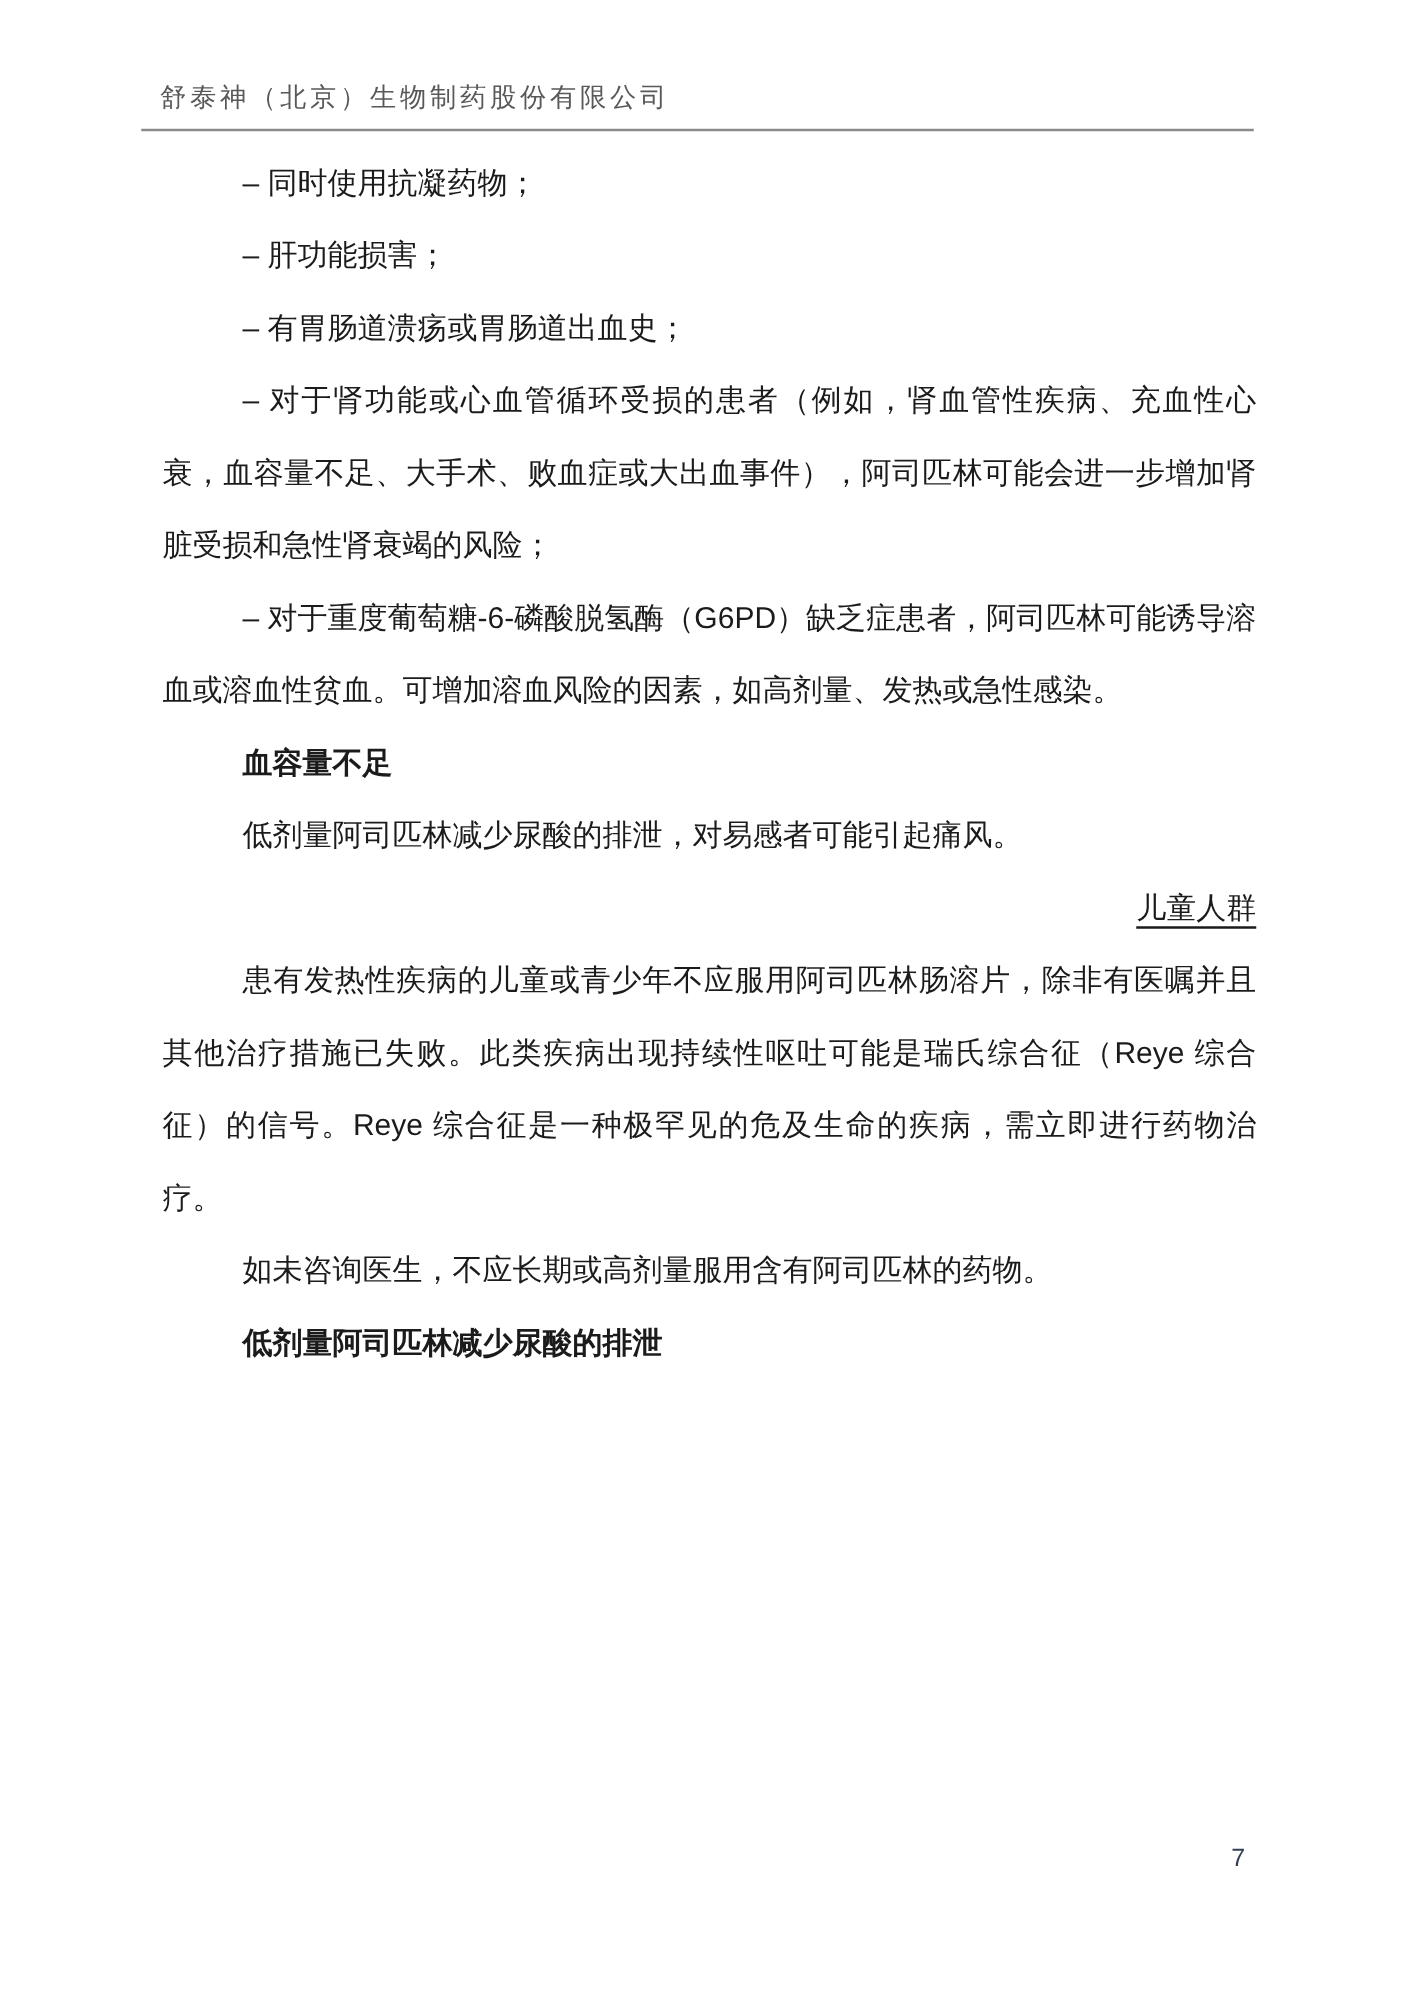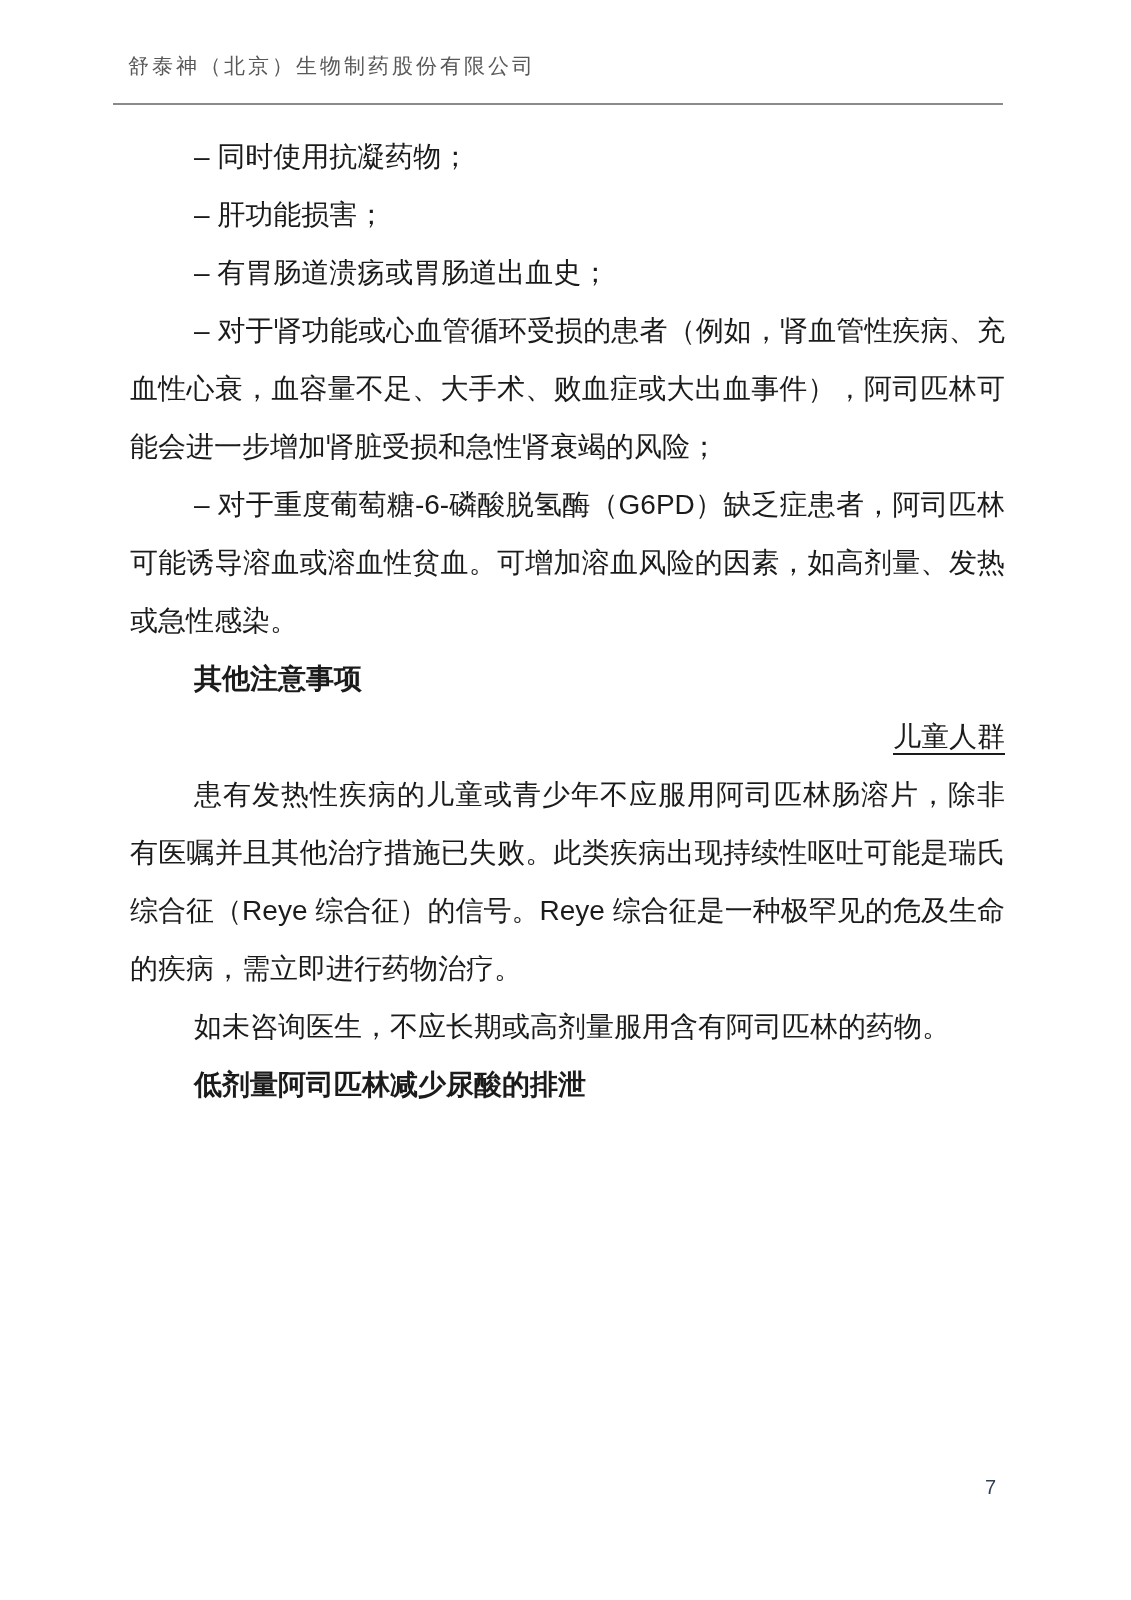--- a/index.html
+++ b/index.html
@@ -8,39 +8,39 @@
     background: #ffffff;
     position: relative;
     font-family: "Liberation Sans", "DejaVu Sans", sans-serif;
     color: #1b1b1b;
   }
   .page { position: absolute; inset: 0; overflow: hidden; }
 
   
   .doc-header {
     position: absolute;
-    left: 128px; top: 52px;
+    left: 128px; top: 64px;
     font-size: 21px;
     letter-spacing: 3px;
     color: #595959;
     white-space: nowrap;
   }
   .header-rule {
     position: absolute;
     left: 113px; top: 103px;
     width: 890px; height: 2px;
     background: #8a8a8a;
   }
 
   
   .content {
     position: absolute;
-    left: 130px; top: 128px;
+    left: 130px; top: 118px;
     width: 875px;
-    font-size: 28px;
+    font-size: 24px;
     line-height: 58px;
     text-align: justify;
   }
   .content p {
     margin: 0;
     text-indent: 64px;
   }
   p.heading-bold { font-weight: bold; text-align: left; }
   p.heading-underline { text-align: right; }
   p.heading-underline .u {
@@ -64,21 +64,22 @@
 
   <div class="doc-header">舒泰神（北京）生物制药股份有限公司</div>
   <div class="header-rule"></div>
 
   <div class="content">
     <p>– 同时使用抗凝药物；</p>
     <p>– 肝功能损害；</p>
     <p>– 有胃肠道溃疡或胃肠道出血史；</p>
     <p>– 对于肾功能或心血管循环受损的患者（例如，肾血管性疾病、充血性心衰，血容量不足、大手术、败血症或大出血事件），阿司匹林可能会进一步增加肾脏受损和急性肾衰竭的风险；</p>
     <p>– 对于重度葡萄糖-6-磷酸脱氢酶（G6PD）缺乏症患者，阿司匹林可能诱导溶血或溶血性贫血。可增加溶血风险的因素，如高剂量、发热或急性感染。</p>
-    <p class="heading-bold">其他注意事项</p>
+    <p class="heading-bold">血容量不足</p>
+    <p>低剂量阿司匹林减少尿酸的排泄，对易感者可能引起痛风。</p>
     <p class="heading-underline"><span class="u">儿童人群</span></p>
     <p>患有发热性疾病的儿童或青少年不应服用阿司匹林肠溶片，除非有医嘱并且其他治疗措施已失败。此类疾病出现持续性呕吐可能是瑞氏综合征（Reye 综合征）的信号。Reye 综合征是一种极罕见的危及生命的疾病，需立即进行药物治疗。</p>
     <p>如未咨询医生，不应长期或高剂量服用含有阿司匹林的药物。</p>
     <p class="heading-bold">低剂量阿司匹林减少尿酸的排泄</p>
   </div>
 
   <div class="page-number">7</div>
 
 </div>
 

